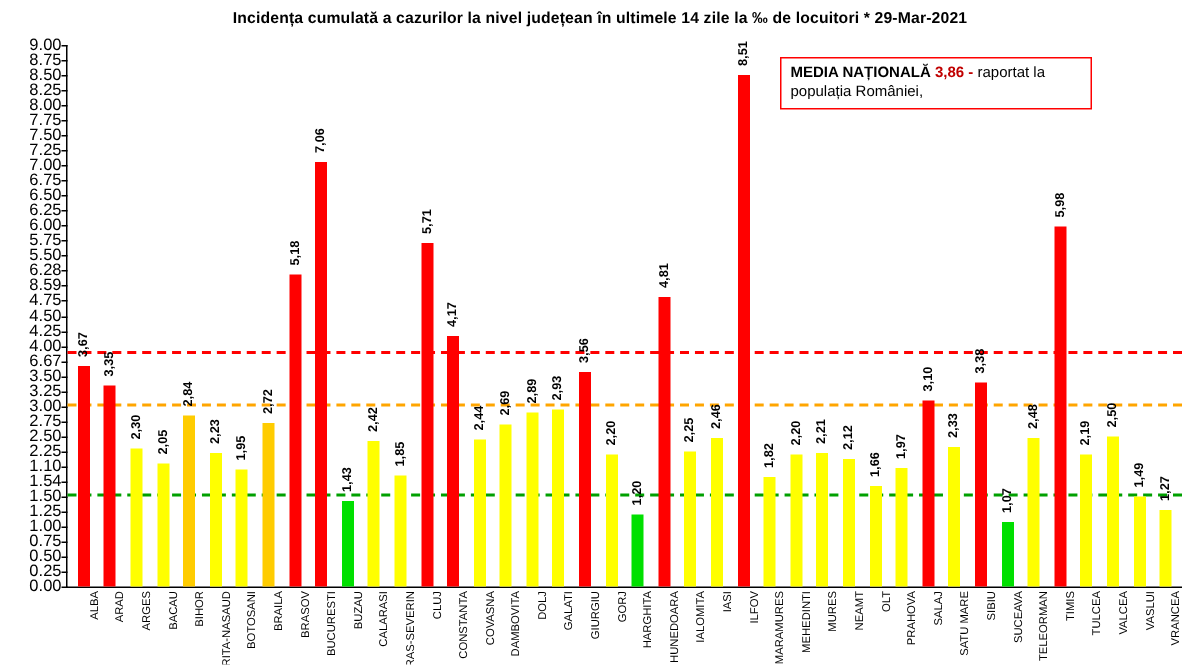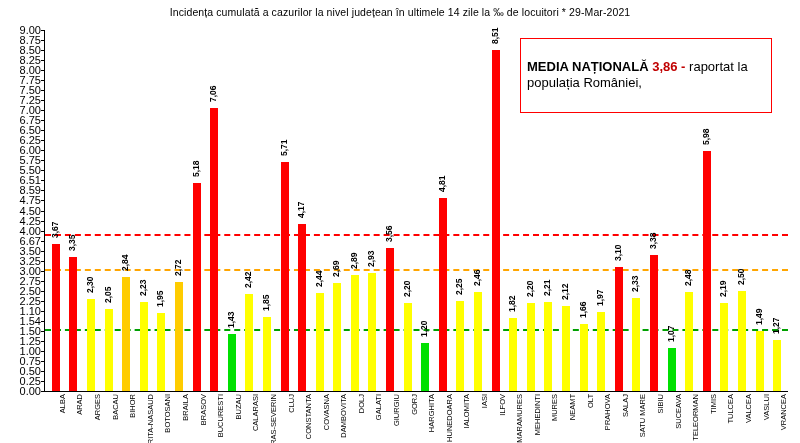--- a/index.html
+++ b/index.html
@@ -18,21 +18,21 @@
     width: 800px;
     height: 443px;
   }
   #chart-title {
     position: absolute;
     top: 6px;
     left: 0;
     width: 800px;
     text-align: center;
     font-size: 10.5px;
-    font-weight: normal;
+    font-weight: bold;
     color: #000;
     letter-spacing: 0.1px;
   }
   
   #plot {
     position: absolute;
     left: 44px;
     top: 30px;
     width: 744px;
     height: 362px;
@@ -107,26 +107,26 @@
     transform: rotate(-90deg) translate(-100%, 2px);
     margin-top: 3px;
     font-size: 7.5px;
     color: #000;
     white-space: nowrap;
   }
   #annotation {
     position: absolute;
     left: 520px;
     top: 38px;
-    width: 252px;
+    width: 208px;
     border: 1.5px solid #ff0000;
     background: #ffffff;
-    padding: 20px 6px;
+    padding: 4px 6px;
     box-sizing: border-box;
-    font-size: 13px;
+    font-size: 10px;
     line-height: 1.25;
     color: #000;
   }
   #annotation .strong {
     font-weight: bold;
   }
   #annotation .red {
     color: #c00000;
     font-weight: bold;
   }
@@ -194,21 +194,21 @@
         </div>
         <div style="position: absolute; left: 0px; bottom: 63.8889%; width: 0px;">
           <span class="ytick">5.75</span>
           <span class="ytickmark"></span>
         </div>
         <div style="position: absolute; left: 0px; bottom: 61.1111%; width: 0px;">
           <span class="ytick">5.50</span>
           <span class="ytickmark"></span>
         </div>
         <div style="position: absolute; left: 0px; bottom: 58.3333%; width: 0px;">
-          <span class="ytick">6.51</span>
+          <span class="ytick">6.28</span>
           <span class="ytickmark"></span>
         </div>
         <div style="position: absolute; left: 0px; bottom: 55.5556%; width: 0px;">
           <span class="ytick">8.59</span>
           <span class="ytickmark"></span>
         </div>
         <div style="position: absolute; left: 0px; bottom: 52.7778%; width: 0px;">
           <span class="ytick">4.75</span>
           <span class="ytickmark"></span>
         </div>

